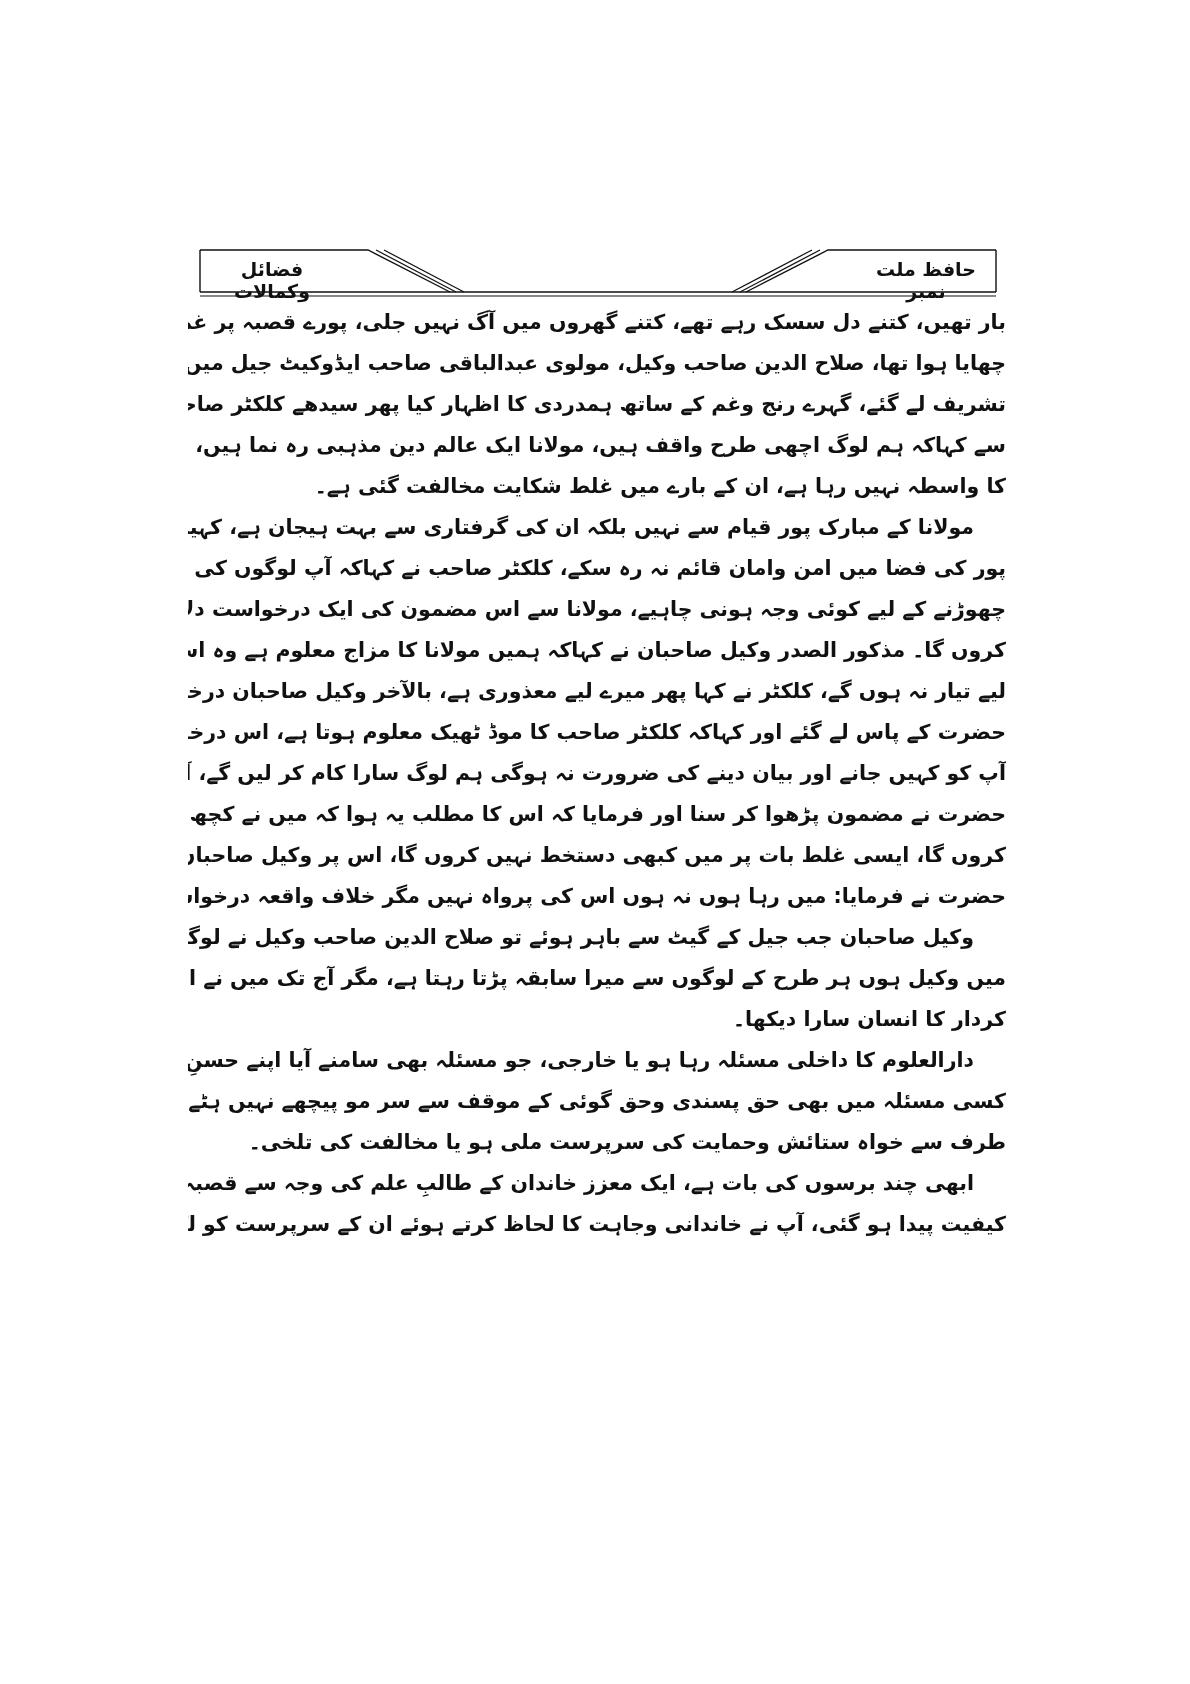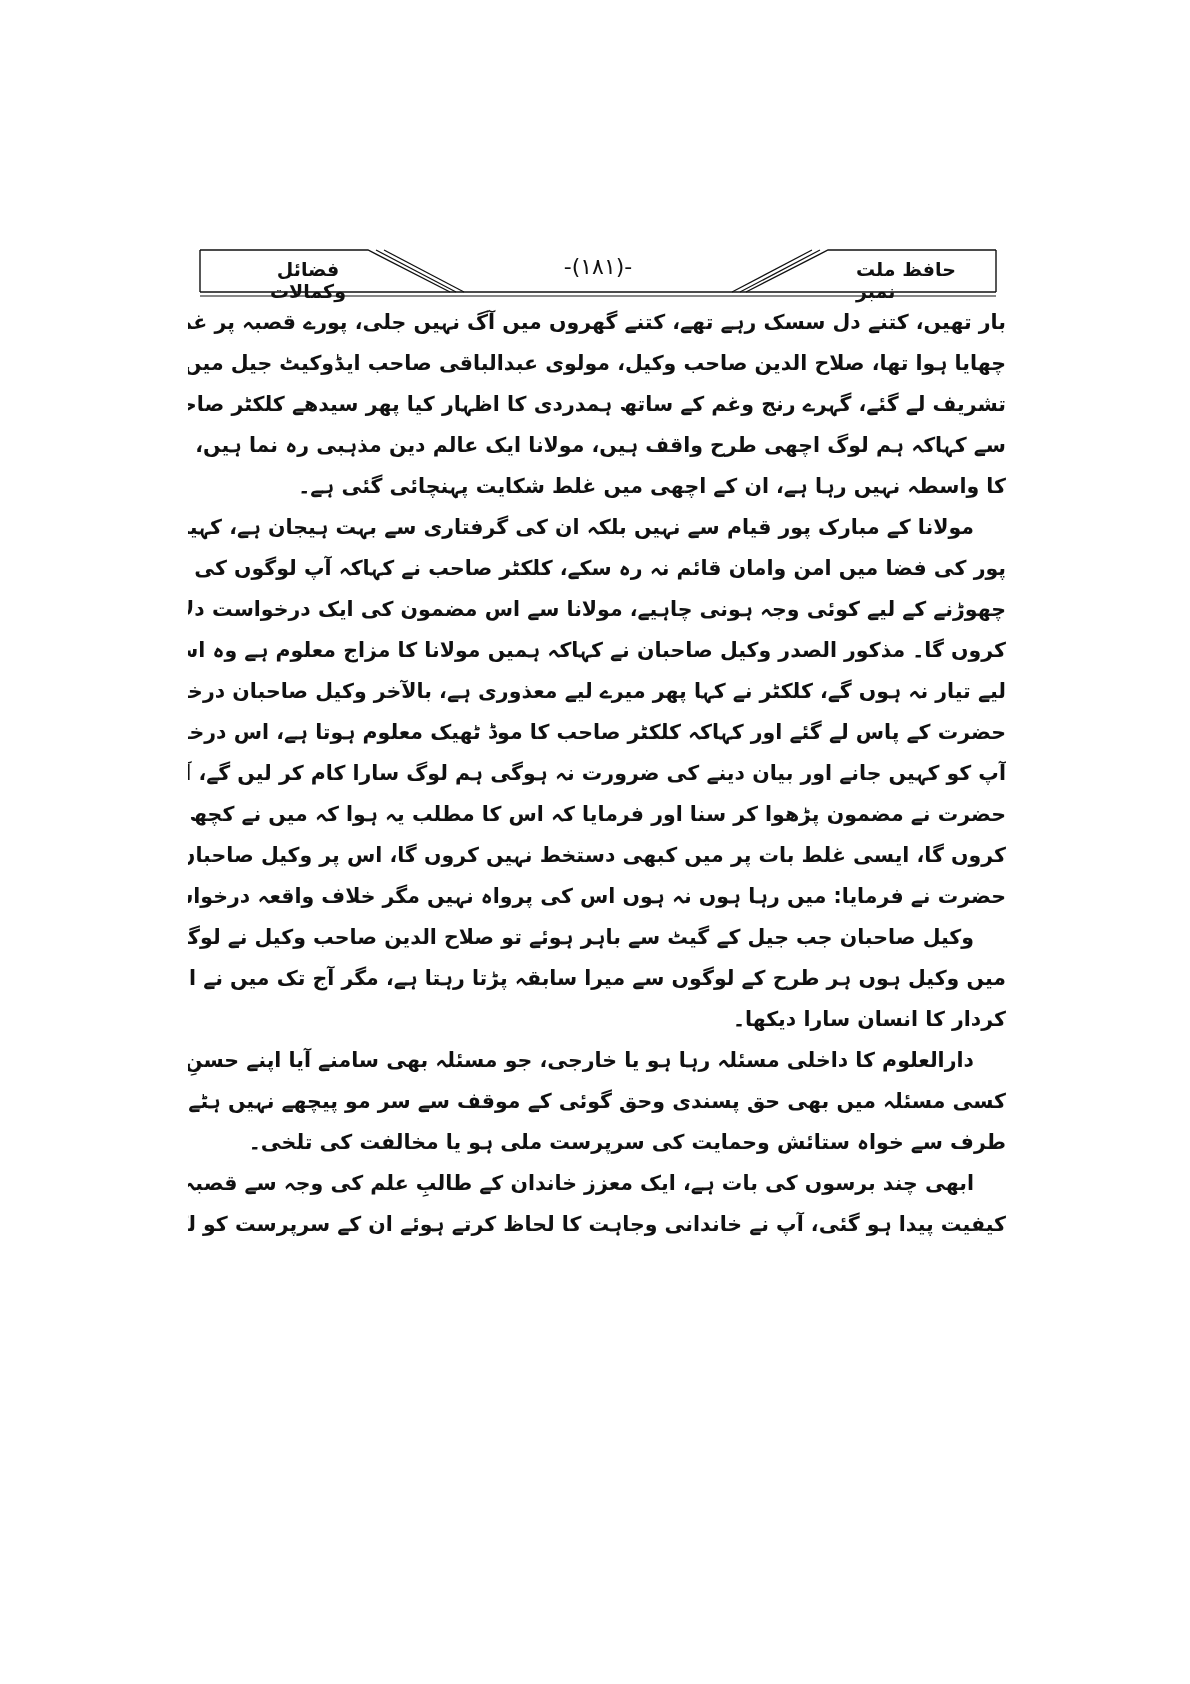--- a/index.html
+++ b/index.html
@@ -6,24 +6,23 @@
   body { width: 1190px; height: 1684px; position: relative; overflow: hidden; }
   .page { position: absolute; left: 0; top: 0; width: 1190px; height: 1684px; background: #ffffff; }
 
   
   .header { position: absolute; left: 188px; top: 248px; width: 820px; height: 52px; }
   .header svg { position: absolute; left: 0; top: 0; }
   .hdr-left-title {
     position: absolute; left: 14px; top: 10px; width: 140px; text-align: center;
     font-family: "DejaVu Sans", sans-serif; font-size: 19px; font-weight: bold; color: #111;
     direction: rtl;
-    margin-left: 36px;
   }
   .hdr-right-title {
-    position: absolute; right: 12px; top: 10px; width: 140px; text-align: left;
+    position: absolute; right: 12px; top: 10px; width: 140px; text-align: center;
     font-family: "DejaVu Sans", sans-serif; font-size: 19px; font-weight: bold; color: #111;
     direction: rtl;
   }
   .hdr-page-num {
     position: absolute; left: 0; right: 0; top: 6px; text-align: center;
     font-family: "DejaVu Sans", sans-serif; font-size: 22px; color: #111;
   }
 
   
   .body-text {
@@ -52,31 +51,30 @@
 
       <polyline points="808,2 808,44" fill="none" stroke="#111" stroke-width="1.4"></polyline>
       <polyline points="808,2 640,2 558,44" fill="none" stroke="#111" stroke-width="1.4"></polyline>
       <line x1="632" y1="2" x2="552" y2="44" stroke="#111" stroke-width="1.2"></line>
       <line x1="624" y1="2" x2="544" y2="44" stroke="#111" stroke-width="1.2"></line>
 
       <line x1="12" y1="44" x2="808" y2="44" stroke="#111" stroke-width="1.4"></line>
       <line x1="12" y1="48" x2="808" y2="48" stroke="#888" stroke-width="2.2"></line>
     </svg>
     <div class="hdr-left-title">فضائل وکمالات</div>
-    <div class="hdr-page-num">-(۱۸۱)-</div>
     <div class="hdr-right-title">حافظ ملت نمبر</div>
   </div>
 
   <div class="body-text" id="body-text">
       <div class="para">
         <span class="line first">بار تھیں، کتنے دل سسک رہے تھے، کتنے گھروں میں آگ نہیں جلی، پورے قصبہ پر غم واندوہ کا تاریک سایہ</span>
         <span class="line">چھایا ہوا تھا، صلاح الدین صاحب وکیل، مولوی عبدالباقی صاحب ایڈوکیٹ جیل میں ملاقات کی غرض سے</span>
         <span class="line">تشریف لے گئے، گہرے رنج وغم کے ساتھ ہمدردی کا اظہار کیا پھر سیدھے کلکٹر صاحب کے بنگلے پر پہنچے، کلکٹر</span>
         <span class="line">سے کہاکہ ہم لوگ اچھی طرح واقف ہیں، مولانا ایک عالم دین مذہبی رہ نما ہیں، مولانا کو کبھی بھی سیاست سے دور</span>
-        <span class="line last">کا واسطہ نہیں رہا ہے، ان کے اچھی میں غلط شکایت پہنچائی گئی ہے۔</span>
+        <span class="line last">کا واسطہ نہیں رہا ہے، ان کے بارے میں غلط شکایت مخالفت گئی ہے۔</span>
       </div>
       <div class="para indent">
         <span class="line first">مولانا کے مبارک پور قیام سے نہیں بلکہ ان کی گرفتاری سے بہت ہیجان ہے، کہیں ایسا نہ ہو کہ مبارک</span>
         <span class="line">پور کی فضا میں امن وامان قائم نہ رہ سکے، کلکٹر صاحب نے کہاکہ آپ لوگوں کی باتوں پر مجھے اعتماد ہے، مگر</span>
         <span class="line">چھوڑنے کے لیے کوئی وجہ ہونی چاہیے، مولانا سے اس مضمون کی ایک درخواست دلا دیجیے کہ میں آئندہ ایسا نہیں</span>
         <span class="line">کروں گا۔ مذکور الصدر وکیل صاحبان نے کہاکہ ہمیں مولانا کا مزاج معلوم ہے وہ اس طرح کی تحریر پر دستخط کے</span>
         <span class="line">لیے تیار نہ ہوں گے، کلکٹر نے کہا پھر میرے لیے معذوری ہے، بالآخر وکیل صاحبان درخواست مرتب کر کے</span>
         <span class="line">حضرت کے پاس لے گئے اور کہاکہ کلکٹر صاحب کا موڈ ٹھیک معلوم ہوتا ہے، اس درخواست پر دستخط کر دیجیے</span>
         <span class="line">آپ کو کہیں جانے اور بیان دینے کی ضرورت نہ ہوگی ہم لوگ سارا کام کر لیں گے، آپ چھوڑ دیے جائیں گے،</span>
         <span class="line">حضرت نے مضمون پڑھوا کر سنا اور فرمایا کہ اس کا مطلب یہ ہوا کہ میں نے کچھ کیا ہے، اب ضمانت دوں کہ آئندہ نہیں</span>

